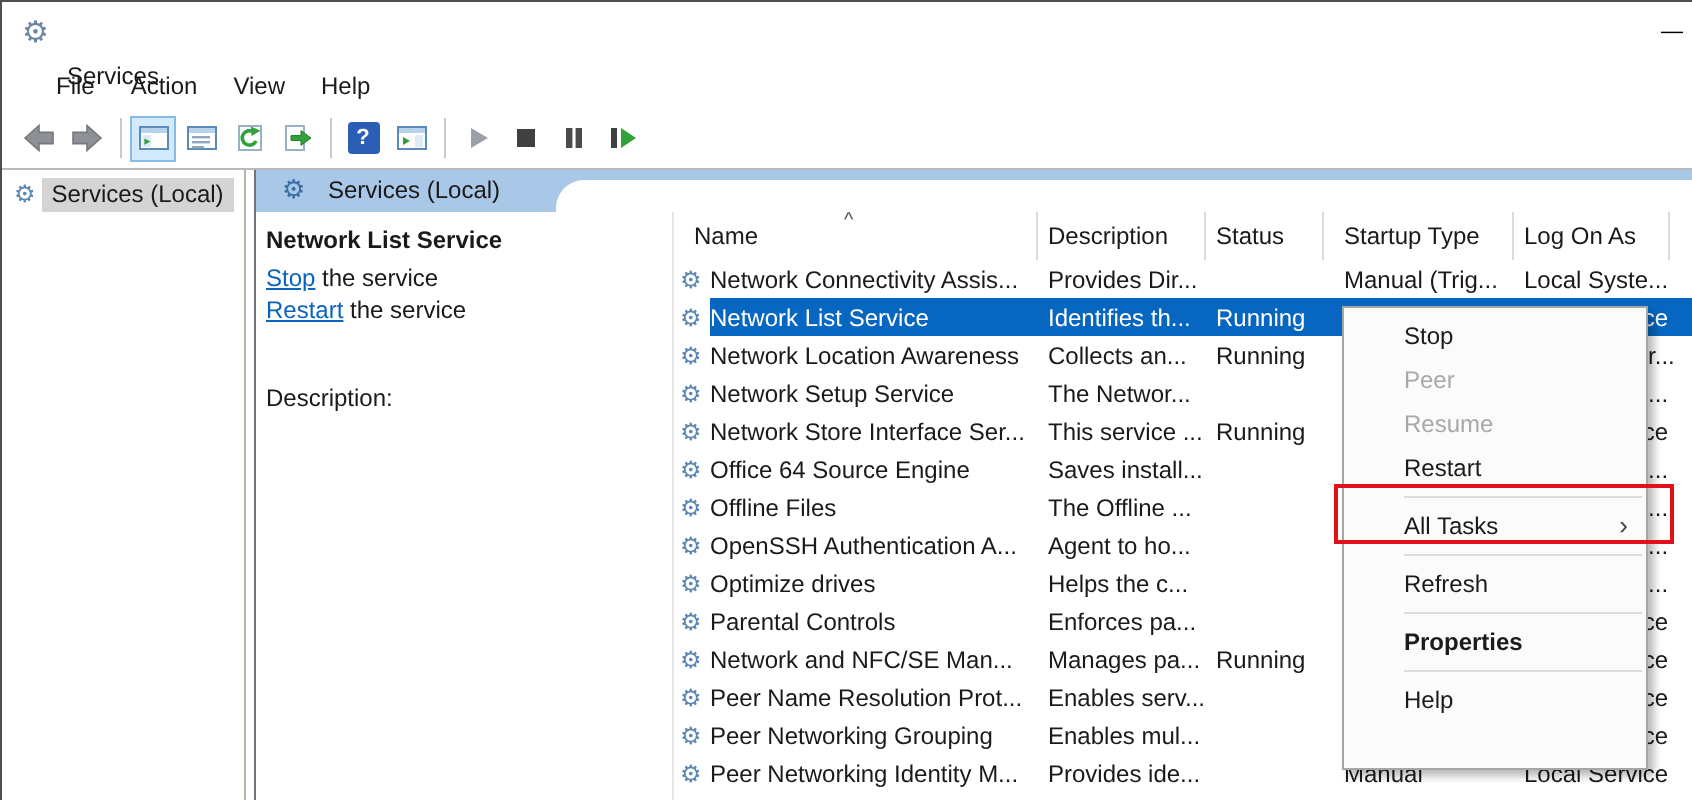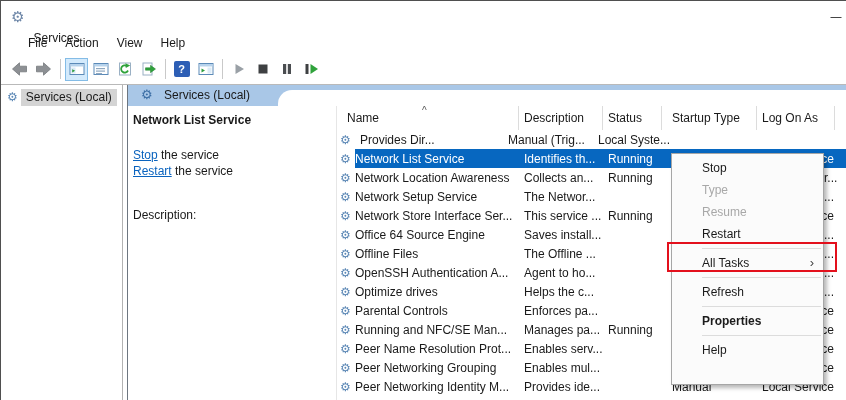--- a/index.html
+++ b/index.html
@@ -41,21 +41,21 @@
   .main-pane { flex:1; border-left:1px solid #6d7680; background:#fff; display:flex; flex-direction:column; }
   .band { height:21px; background:#a9c7e7; position:relative; flex:none; }
   .band .gear { position:absolute; left:13px; top:3px; color:#3c6ea5; font-size:13px; line-height:1; }
   .band .blabel { position:absolute; left:36px; top:3px; }
   .tab-curve { position:absolute; left:150px; right:0; top:5px; bottom:0;
     background:#fff; border-top-left-radius:14px; }
 
   .pane-body { flex:1; display:flex; background:#fff; min-height:0; }
   .info-panel { width:209px; border-right:1px solid #e6e6e6; padding:7px 8px 0 5px; }
   .info-title { font-weight:bold; }
-  .info-links { margin-top:20px; line-height:16px; }
+  .info-links { margin-top:4px; line-height:16px; }
   .link { color:#0a63be; text-decoration:underline; }
   .info-desc-label { margin-top:29px; }
   .info-desc { line-height:15.5px; }
 
   
   .list-panel { flex:1; position:relative; min-width:0; }
   .list-header { height:24px; display:flex; position:relative; }
   .hcol { border-right:1px solid #dcdcdc; display:flex; align-items:center; white-space:nowrap; overflow:hidden; }
   .hc0 { width:182px; padding-left:10px; } .hc1 { width:84px; padding-left:5px; }
   .hc2 { width:59px; padding-left:5px; }  .hc3 { width:95px; padding-left:10px; }
@@ -234,20 +234,21 @@
               <div class="hcol hc0">Name</div>
               <div class="hcol hc1">Description</div>
               <div class="hcol hc2">Status</div>
               <div class="hcol hc3">Startup Type</div>
               <div class="hcol hc4">Log On As</div>
               <span class="sort-arrow">^</span>
             </div>
           <div id="list-rows">
               <div class="srow">
                 <span class="c-icon">⚙</span>
+                <span class="cell c-name">Network Connectivity Assis...</span>
                 <span class="cell c-desc">Provides Dir...</span>
                 <span class="cell c-status"></span>
                 <span class="cell c-startup">Manual (Trig...</span>
                 <span class="cell c-logon">Local Syste...</span>
               </div>
               <div class="srow selected">
                 <span class="c-icon">⚙</span>
                 <span class="cell c-name">Network List Service</span>
                 <span class="cell c-desc">Identifies th...</span>
                 <span class="cell c-status">Running</span>
@@ -313,21 +314,21 @@
               <div class="srow">
                 <span class="c-icon">⚙</span>
                 <span class="cell c-name">Parental Controls</span>
                 <span class="cell c-desc">Enforces pa...</span>
                 <span class="cell c-status"></span>
                 <span class="cell c-startup">Manual</span>
                 <span class="cell c-logon">Local Service</span>
               </div>
               <div class="srow">
                 <span class="c-icon">⚙</span>
-                <span class="cell c-name">Running and NFC/SE Man...</span>
+                <span class="cell c-name">Network and NFC/SE Man...</span>
                 <span class="cell c-desc">Manages pa...</span>
                 <span class="cell c-status">Running</span>
                 <span class="cell c-startup">Manual (Trig...</span>
                 <span class="cell c-logon">Local Service</span>
               </div>
               <div class="srow">
                 <span class="c-icon">⚙</span>
                 <span class="cell c-name">Peer Name Resolution Prot...</span>
                 <span class="cell c-desc">Enables serv...</span>
                 <span class="cell c-status"></span>
@@ -351,21 +352,21 @@
                 <span class="cell c-logon">Local Service</span>
               </div>
             </div>
         </div>
       </div>
     </div>
   </div>
 
   <div class="context-menu" id="context-menu">
       <div class="cm-item">Stop</div>
-      <div class="cm-item disabled">Type</div>
+      <div class="cm-item disabled">Peer</div>
       <div class="cm-item disabled">Resume</div>
       <div class="cm-item">Restart</div>
       <div class="cm-sep"></div>
       <div class="cm-item">All Tasks<span class="cm-arrow">›</span></div>
       <div class="cm-sep"></div>
       <div class="cm-item">Refresh</div>
       <div class="cm-sep"></div>
       <div class="cm-item bold">Properties</div>
       <div class="cm-sep"></div>
       <div class="cm-item">Help</div>

